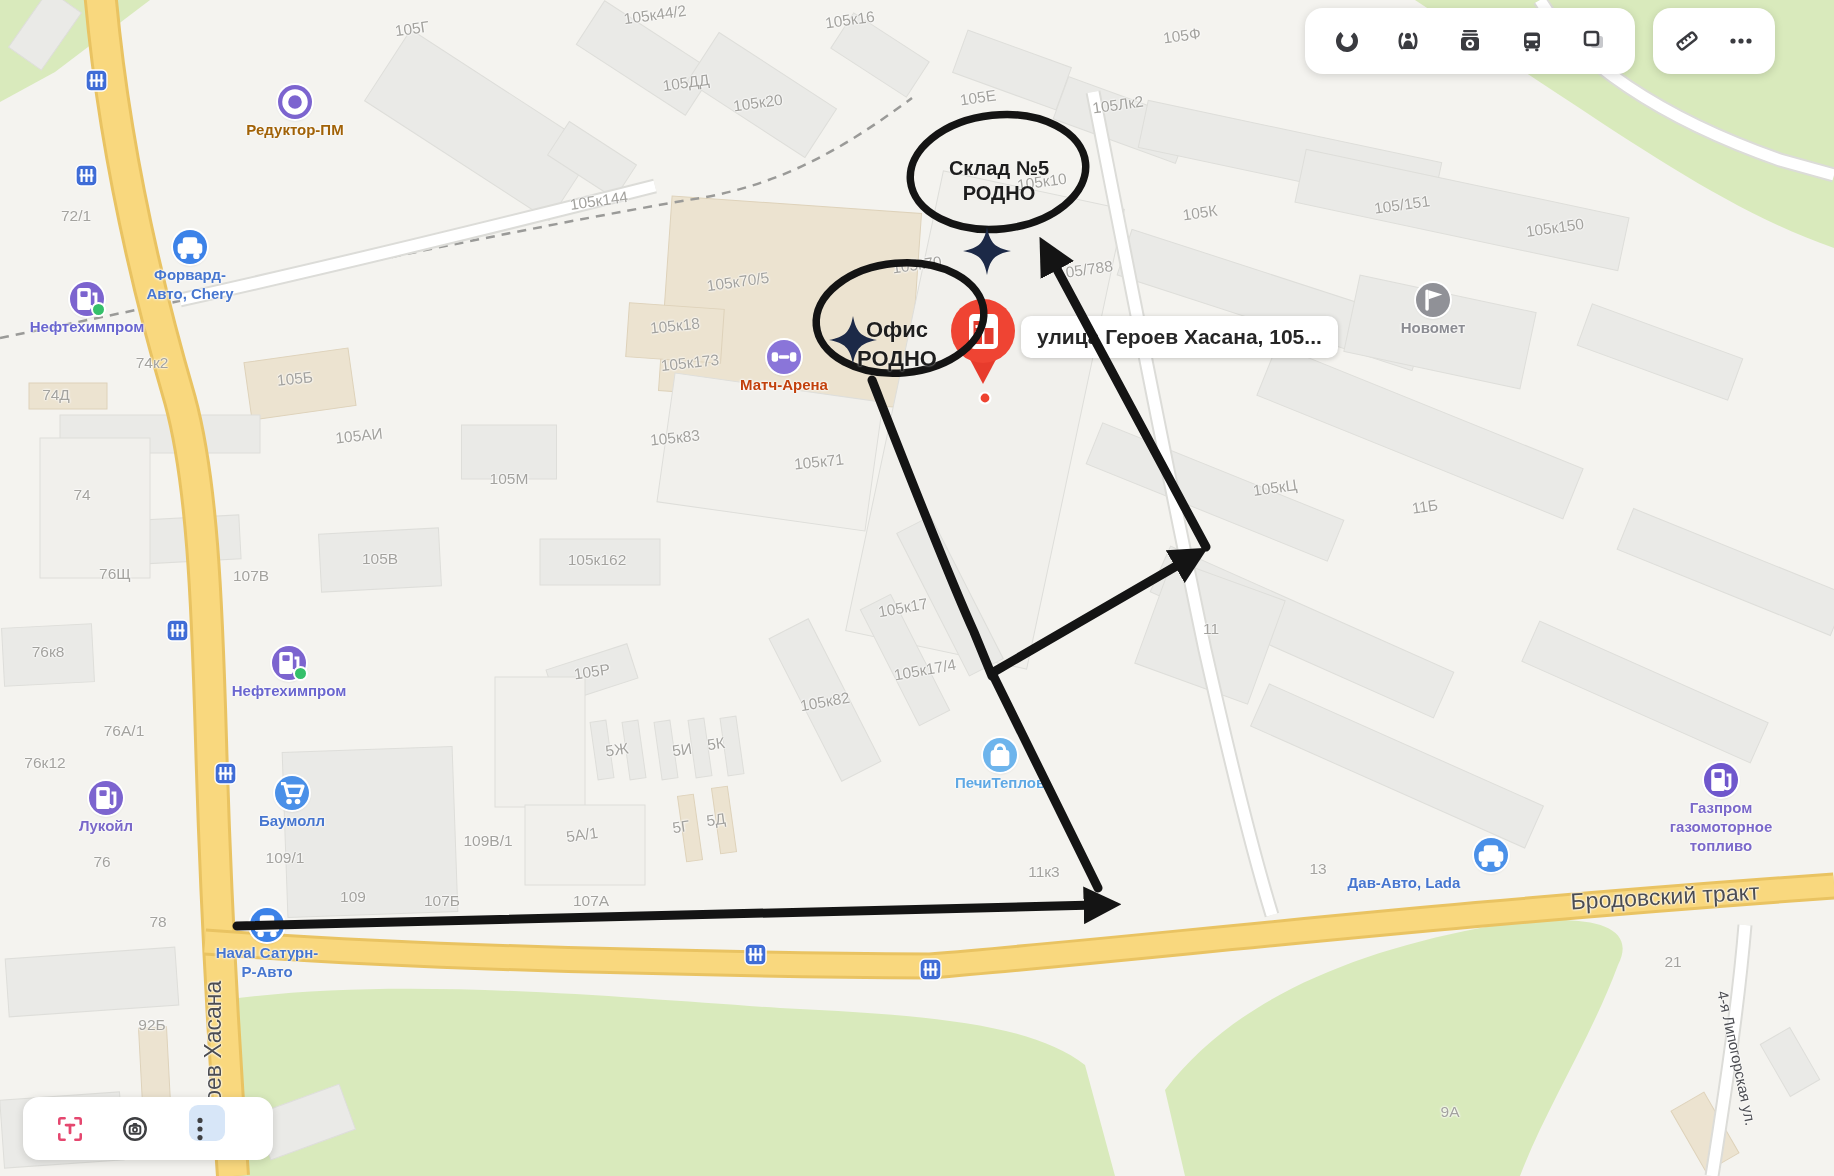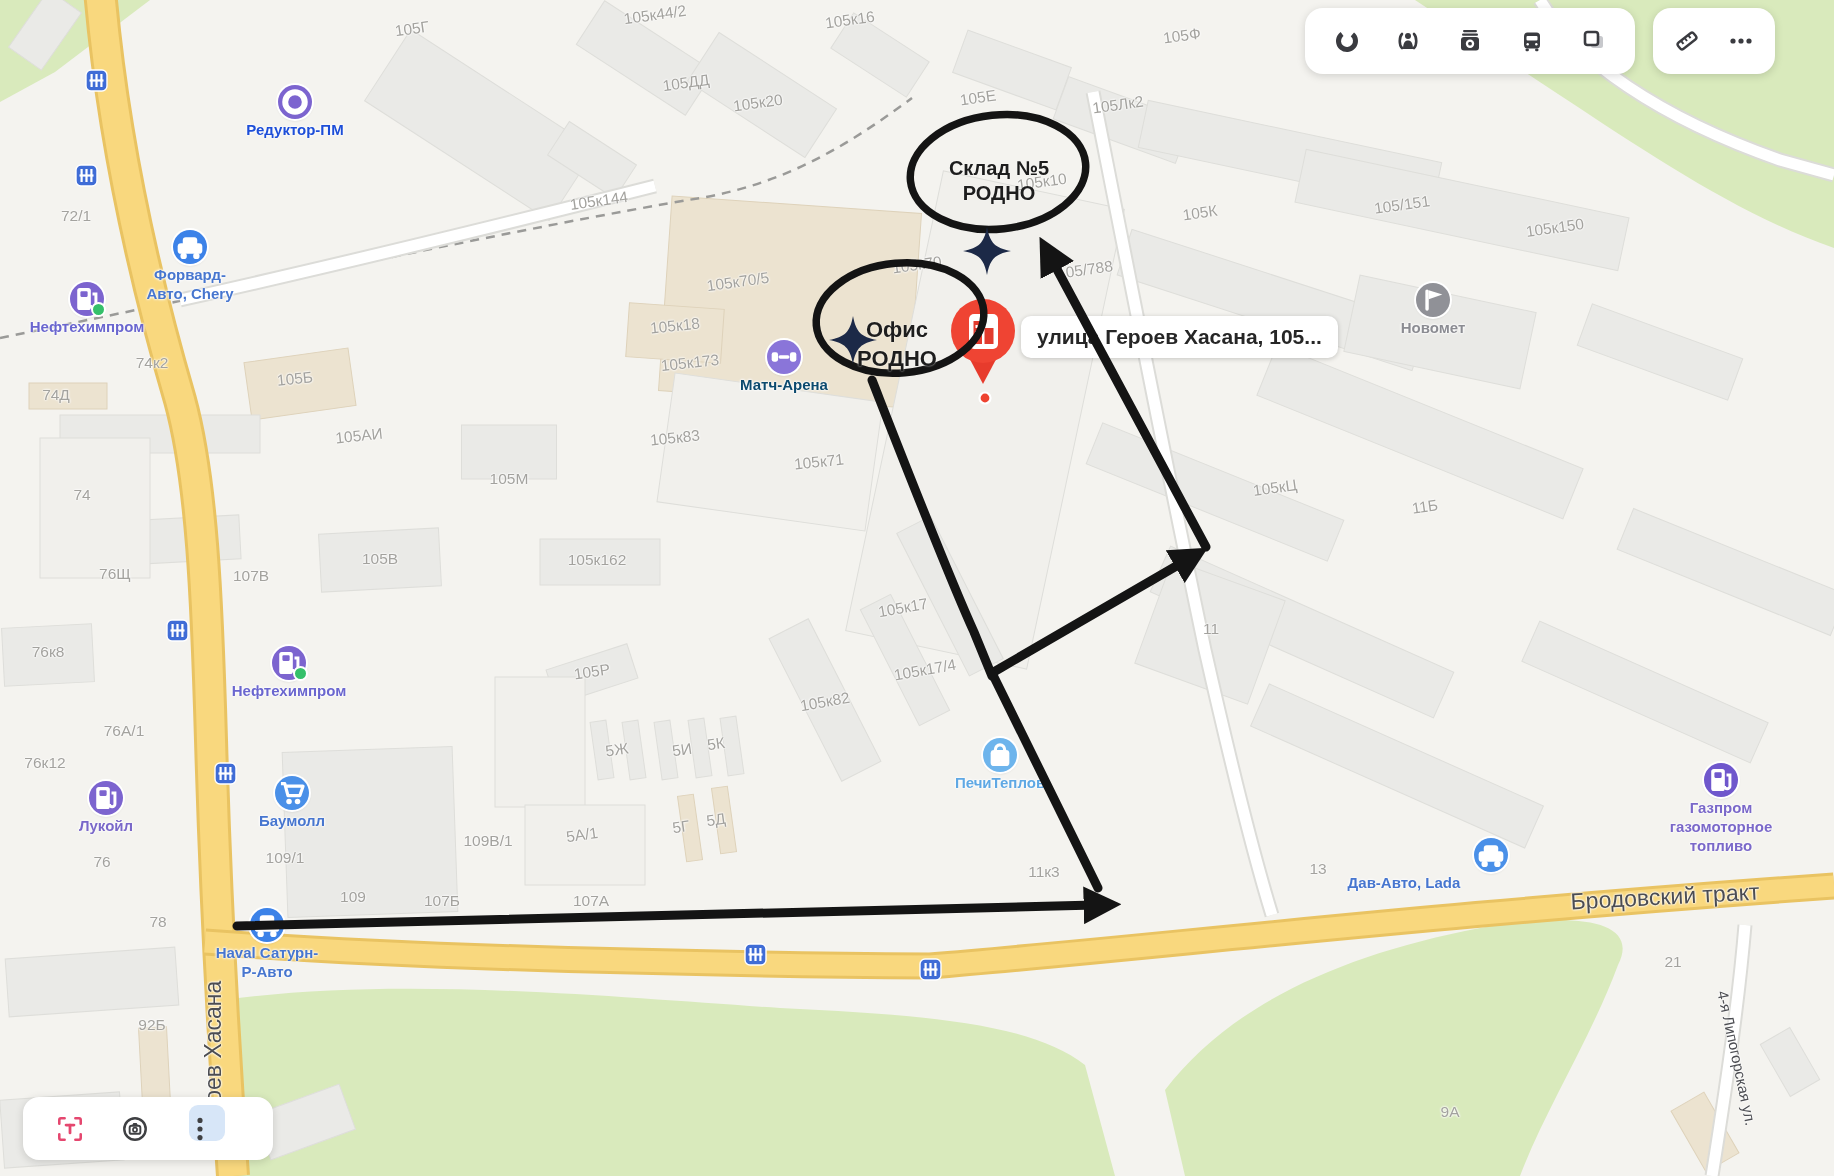--- a/index.html
+++ b/index.html
@@ -191,21 +191,21 @@
       <div class="lbl " style="left: 1673px; top: 962px; transform: translate(-50%, -50%) rotate(0deg);">21</div>
       <div class="lbl street" style="left: 1665px; top: 897px; font-size: 23px; transform: translate(-50%, -50%) rotate(-3deg);">Бродовский тракт</div>
       <div class="lbl street" style="left: 213px; top: 1060px; font-size: 23px; transform: translate(-50%, -50%) rotate(-90deg);">Героев Хасана</div>
       <div class="lbl street" style="left: 1737px; top: 1058px; font-size: 15px; transform: translate(-50%, -50%) rotate(78deg);">4-я Липогорская ул.</div>
       <div class="poi">
         <div class="poi-icon" style="left: 278px; top: 85px; background: rgb(124, 100, 207);">
           <svg viewBox="0 0 16 16" width="34" height="34">
             <circle cx="8" cy="8" r="4.6" fill="none" stroke="#fff" stroke-width="2.8"></circle>
           </svg>
         </div>
-        <div class="poi-label" style="left: 295px; top: 120px; color: #1d4ed8;">
+        <div class="poi-label" style="left: 295px; top: 120px; color: #a16207;">
           <div>Редуктор-ПМ</div>
         </div>
       </div>
       <div class="poi">
         <div class="poi-icon" style="left: 173px; top: 230px; background: rgb(60, 130, 232);">
           <svg viewBox="0 0 16 16" width="34" height="34">
             <rect x="2.2" y="6.2" width="11.6" height="5" rx="1.6" fill="#fff"></rect>
             <rect x="4.6" y="3.4" width="6.8" height="4" rx="1.4" fill="#fff"></rect>
             <circle cx="5" cy="12.2" r="1.5" fill="#fff"></circle>
             <circle cx="11" cy="12.2" r="1.5" fill="#fff"></circle>
@@ -230,21 +230,21 @@
         </div>
       </div>
       <div class="poi">
         <div class="poi-icon" style="left: 767px; top: 340px; background: rgb(138, 117, 217);">
           <svg viewBox="0 0 16 16" width="34" height="34">
             <rect x="2.2" y="5.8" width="3" height="4.4" rx="1" fill="#fff"></rect>
             <rect x="10.8" y="5.8" width="3" height="4.4" rx="1" fill="#fff"></rect>
             <rect x="5.4" y="7.2" width="5.2" height="1.6" rx="0.8" fill="#fff"></rect>
           </svg>
         </div>
-        <div class="poi-label" style="left: 784px; top: 375px; color: #0c4a6e;">
+        <div class="poi-label" style="left: 784px; top: 375px; color: #c2410c;">
           <div>Матч-Арена</div>
         </div>
       </div>
       <div class="poi">
         <div class="poi-icon" style="left: 1416px; top: 283px; background: rgb(144, 145, 151);">
           <svg viewBox="0 0 16 16" width="34" height="34">
             <rect x="4.4" y="3" width="1.6" height="10" rx="0.8" fill="#fff"></rect>
             <path d="M6 3.4 L12.4 5.4 L6 7.6 Z" fill="#fff"></path>
           </svg>
         </div>

